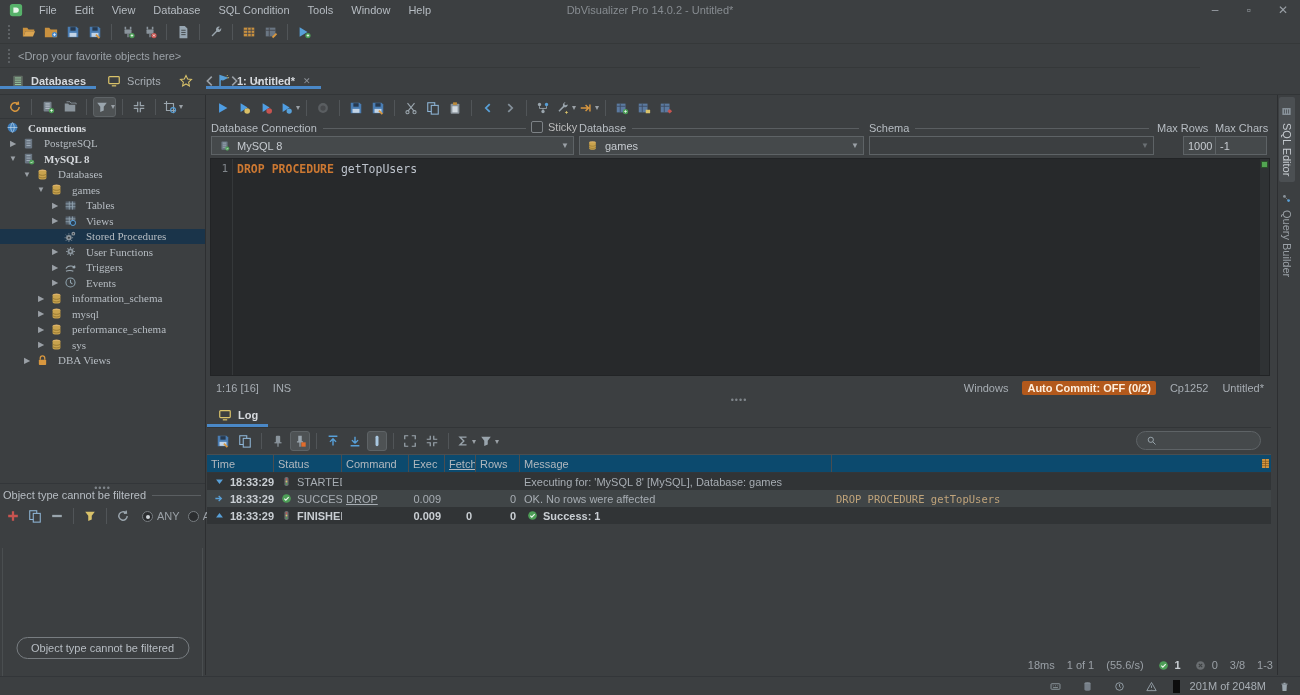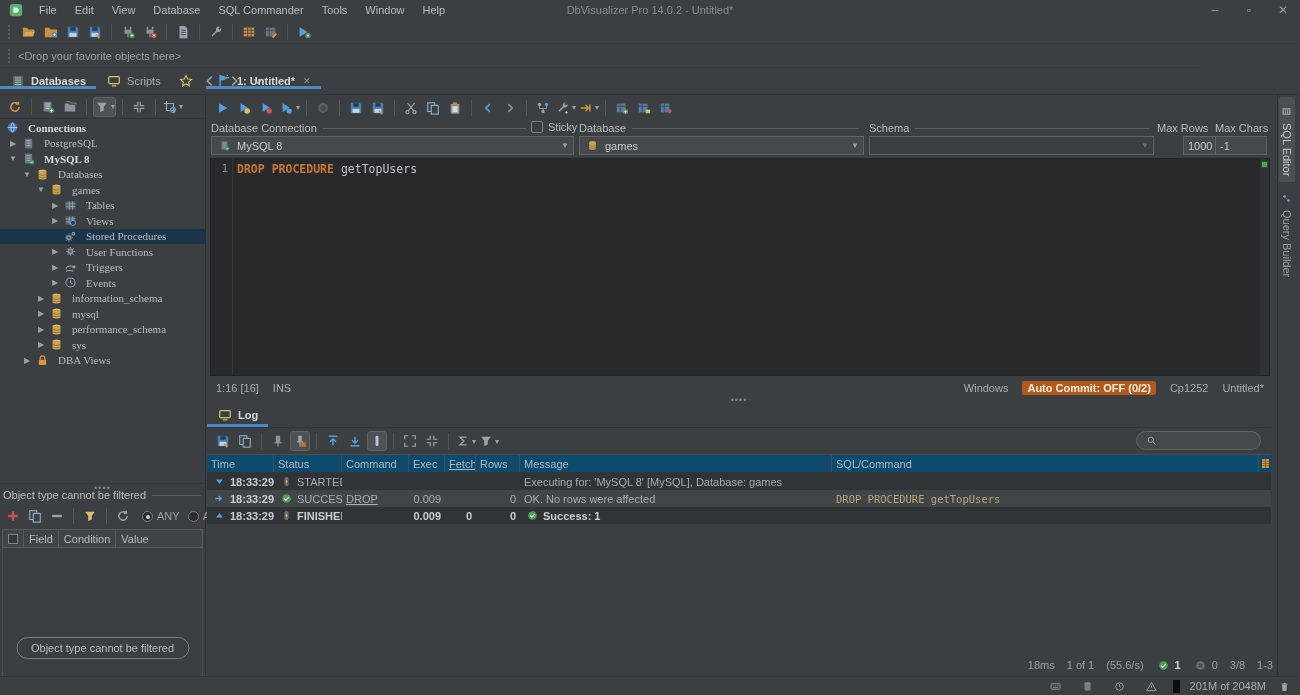--- a/index.html
+++ b/index.html
@@ -112,21 +112,21 @@
       <svg viewBox="0 0 16 16">
           <rect x="1" y="1" width="14" height="14" rx="3" fill="#57b26a"></rect>
           <path d="M5 5h3.2a3 3 0 010 6H5z" fill="#eaf6ec"></path>
         </svg>
     </span>
     <span id="menu-items" class="row">
         <span class="menu">File</span>
         <span class="menu">Edit</span>
         <span class="menu">View</span>
         <span class="menu">Database</span>
-        <span class="menu">SQL Commander</span>
+        <span class="menu">SQL Condition</span>
         <span class="menu">Tools</span>
         <span class="menu">Window</span>
         <span class="menu">Help</span>
       </span>
     <span id="title-text">DbVisualizer Pro 14.0.2 - Untitled*</span>
     <span style="flex:1"></span>
     <span id="win-controls" class="row">
         <span class="winctl">–</span>
         <span class="winctl">▫</span>
         <span class="winctl">✕</span>
@@ -597,28 +597,20 @@
           <span class="radio">
             <span class="rdot on"></span>
             <span>ANY</span>
           </span>
           <span class="radio">
             <span class="rdot"></span>
             <span>ALL</span>
           </span>
         </span>
     </div>
-    <div id="filter-grid-head">
-      <span class="cb"></span>
-      <span id="filter-cols" class="row" style="align-self:stretch;flex:1">
-          <span class="col" style="flex: 0 0 auto;">Field</span>
-          <span class="col" style="flex: 0 0 auto;">Condition</span>
-          <span class="col" style="flex: 1 1 0%;">Value</span>
-        </span>
-    </div>
     <div id="filter-body">
       <div id="filter-empty-btn">Object type cannot be filtered</div>
     </div>
   </div>
 
   <div id="main" class="abs">
     <div id="sql-toolbar">
       <span id="sql-toolbar-items" class="row">
           <span class="tbtn">
             <span class="ico">
@@ -975,21 +967,20 @@
     </div>
     <div id="log-table">
       <div class="lt-head" id="log-head">
           <span class="c" style="width: 67px;">Time</span>
           <span class="c" style="width: 68px;">Status</span>
           <span class="c" style="width: 67px;">Command</span>
           <span class="c" style="width: 36px;">Exec</span>
           <span class="c" style="width: 31px; text-decoration: underline;">Fetch</span>
           <span class="c" style="width: 44px;">Rows</span>
           <span class="c" style="width: 312px;">Message</span>
-          <span class="c" style="width: 427px;">SQL/Command</span>
         </div>
       <div id="log-rows">
           <div class="lt-row">
             <span class="c" style="width: 67px;">
               <span class="ico sm">
                 <svg viewBox="0 0 16 16" fill="none">
                   <path d="M3 5h10L8 11.5z" fill="#58a0d8"></path>
                 </svg>
               </span>
               <span class="ltime">18:33:29</span>

